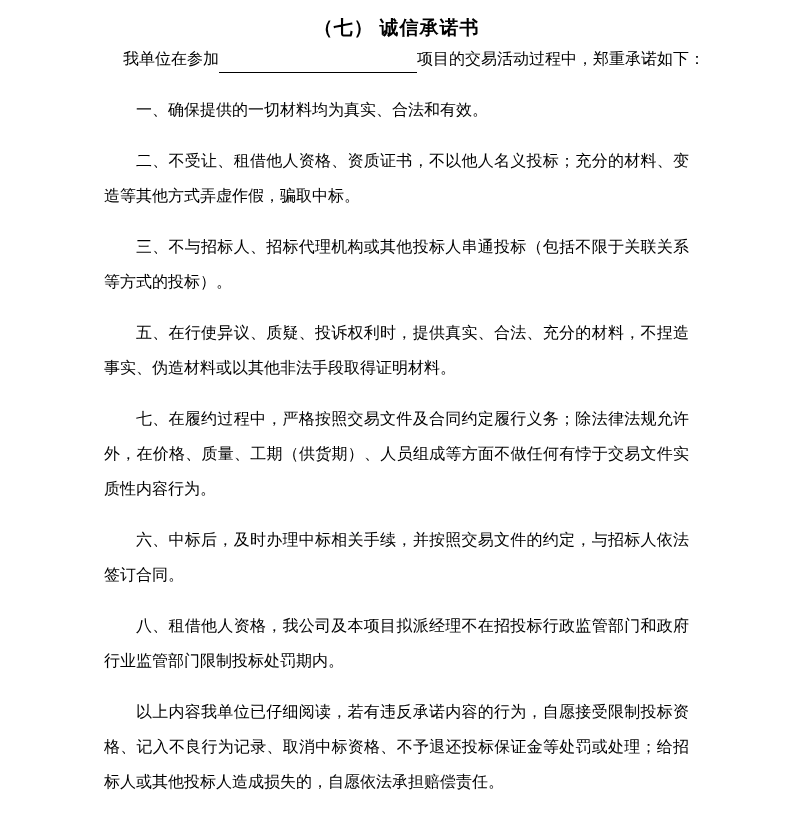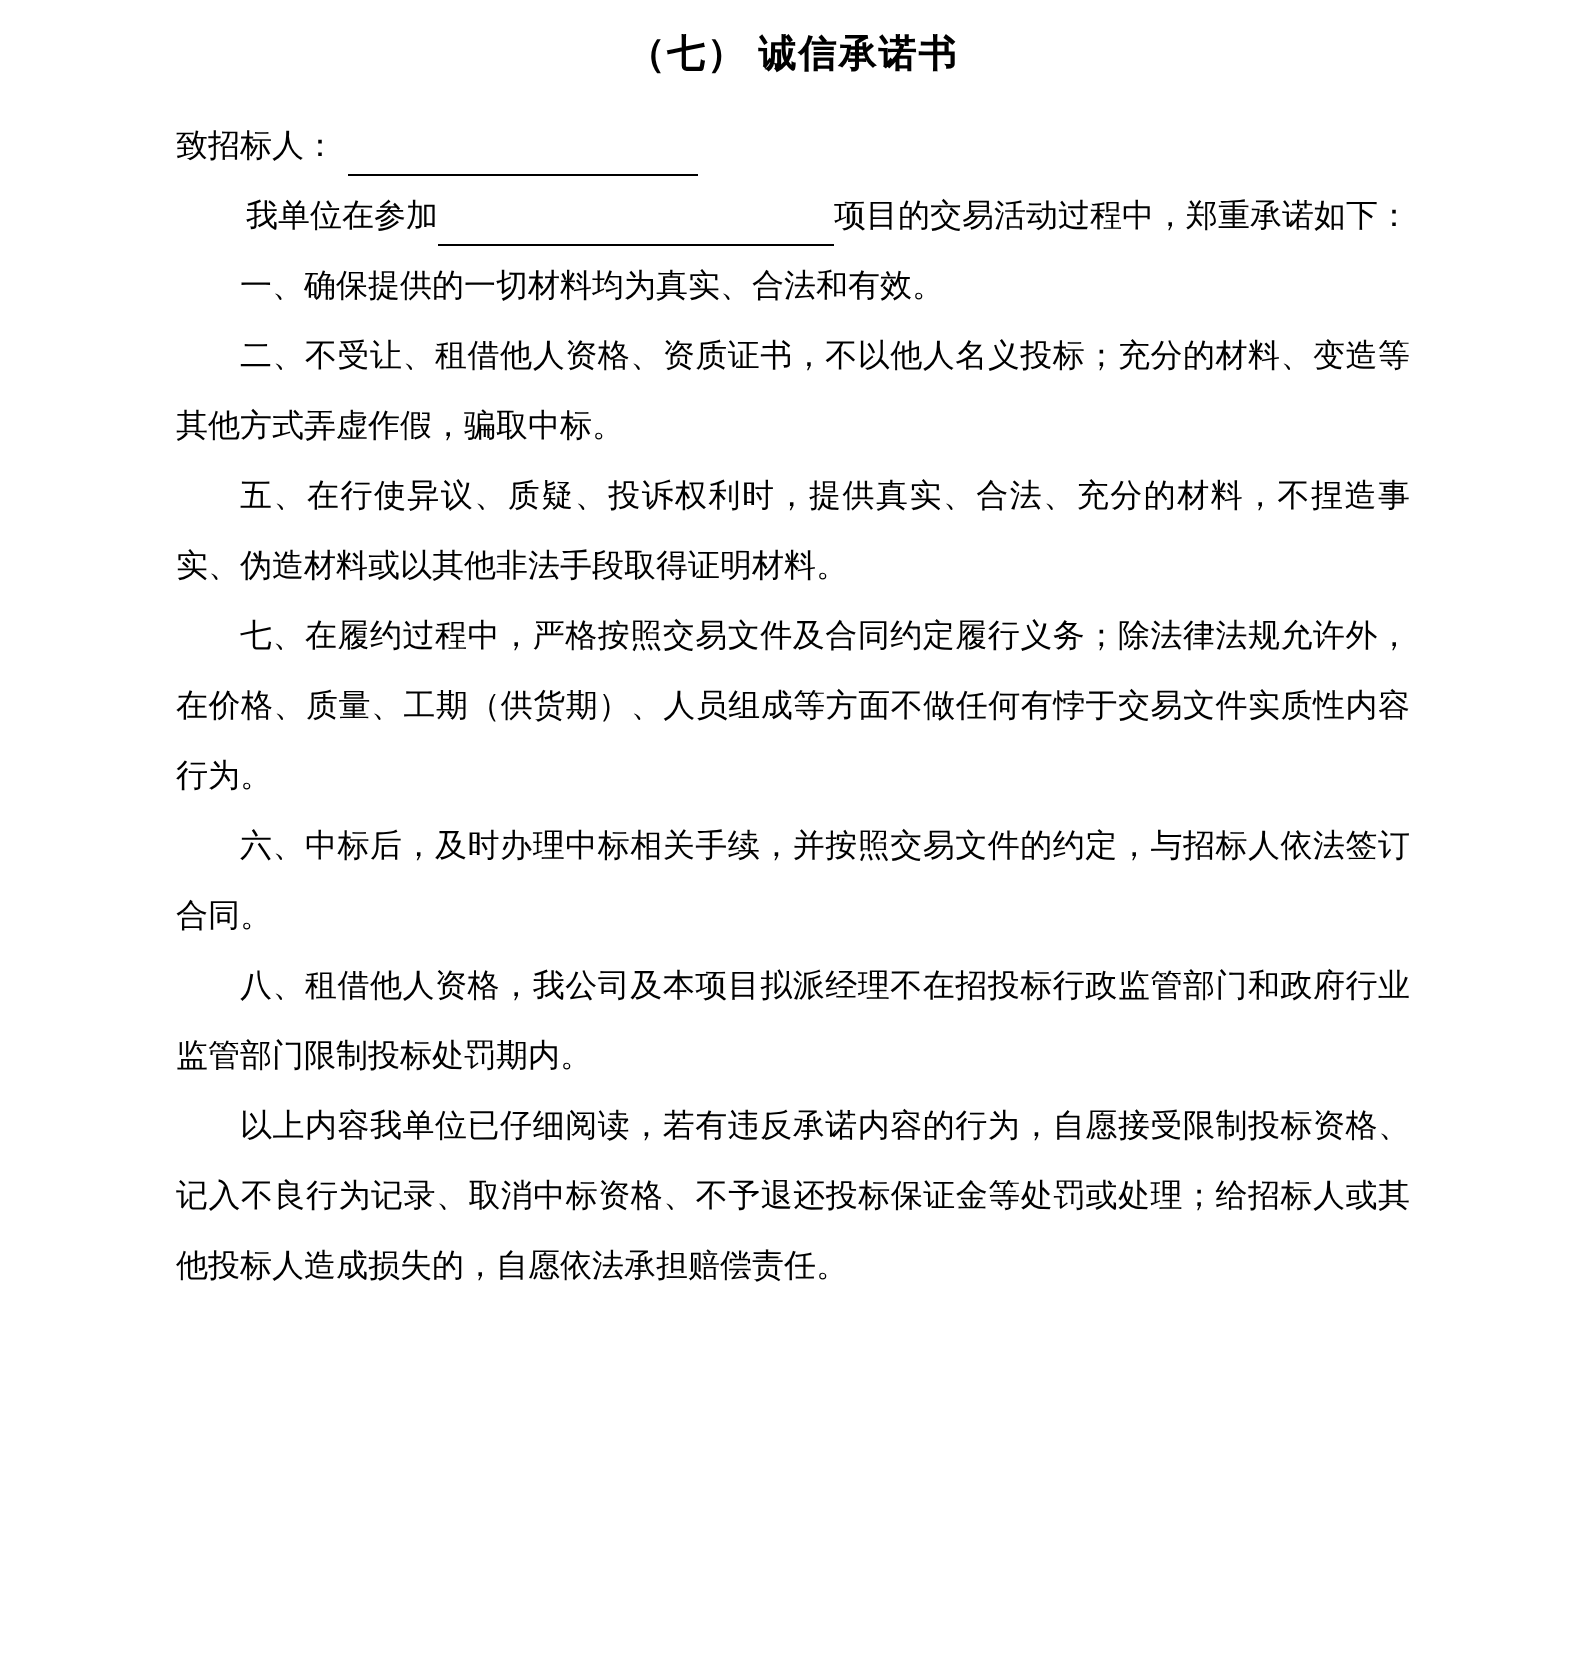--- a/index.html
+++ b/index.html
@@ -28,21 +28,21 @@
     font-weight: bold;
     text-align: center;
     letter-spacing: 1px;
   }
   .salutation {
     margin: 15px 0 0 0;
     font-size: 16px;
     line-height: 35px;
   }
   .body-para {
-    margin: 0;
+    margin: 16px;
     font-size: 16px;
     line-height: 35px;
     text-align: justify;
     text-justify: inter-ideograph;
   }
   .indent {
     text-indent: 2em;
   }
   .intro-para {
     margin: 0;
@@ -61,30 +61,28 @@
   .blank-salutation { width: 175px; margin-left: 6px; }
   .blank-intro { width: 198px; }
 </style>
 </head>
 <body>
 
 <div class="page">
 
   <h1 class="doc-title">（七） 诚信承诺书</h1>
 
-  <p class="salutation">
-    <span>致招标人：</span><span class="blank-line blank-salutation"></span>
-  </p>
 
   <p class="intro-para">
     <span>我单位在参加</span><span class="blank-line blank-intro"></span><span>项目的交易活动过程中，郑重承诺如下：</span>
   </p>
 
   <p class="body-para indent">一、确保提供的一切材料均为真实、合法和有效。</p>
   <p class="body-para indent">二、不受让、租借他人资格、资质证书，不以他人名义投标；充分的材料、变造等其他方式弄虚作假，骗取中标。</p>
+  <p class="body-para indent">三、不与招标人、招标代理机构或其他投标人串通投标（包括不限于关联关系等方式的投标）。</p>
   <p class="body-para indent">五、在行使异议、质疑、投诉权利时，提供真实、合法、充分的材料，不捏造事实、伪造材料或以其他非法手段取得证明材料。</p>
   <p class="body-para indent">七、在履约过程中，严格按照交易文件及合同约定履行义务；除法律法规允许外，在价格、质量、工期（供货期）、人员组成等方面不做任何有悖于交易文件实质性内容行为。</p>
   <p class="body-para indent">六、中标后，及时办理中标相关手续，并按照交易文件的约定，与招标人依法签订合同。</p>
   <p class="body-para indent">八、租借他人资格，我公司及本项目拟派经理不在招投标行政监管部门和政府行业监管部门限制投标处罚期内。</p>
 
   <p class="body-para indent">以上内容我单位已仔细阅读，若有违反承诺内容的行为，自愿接受限制投标资格、记入不良行为记录、取消中标资格、不予退还投标保证金等处罚或处理；给招标人或其他投标人造成损失的，自愿依法承担赔偿责任。</p>
 
 </div>
 
 </body></html>

